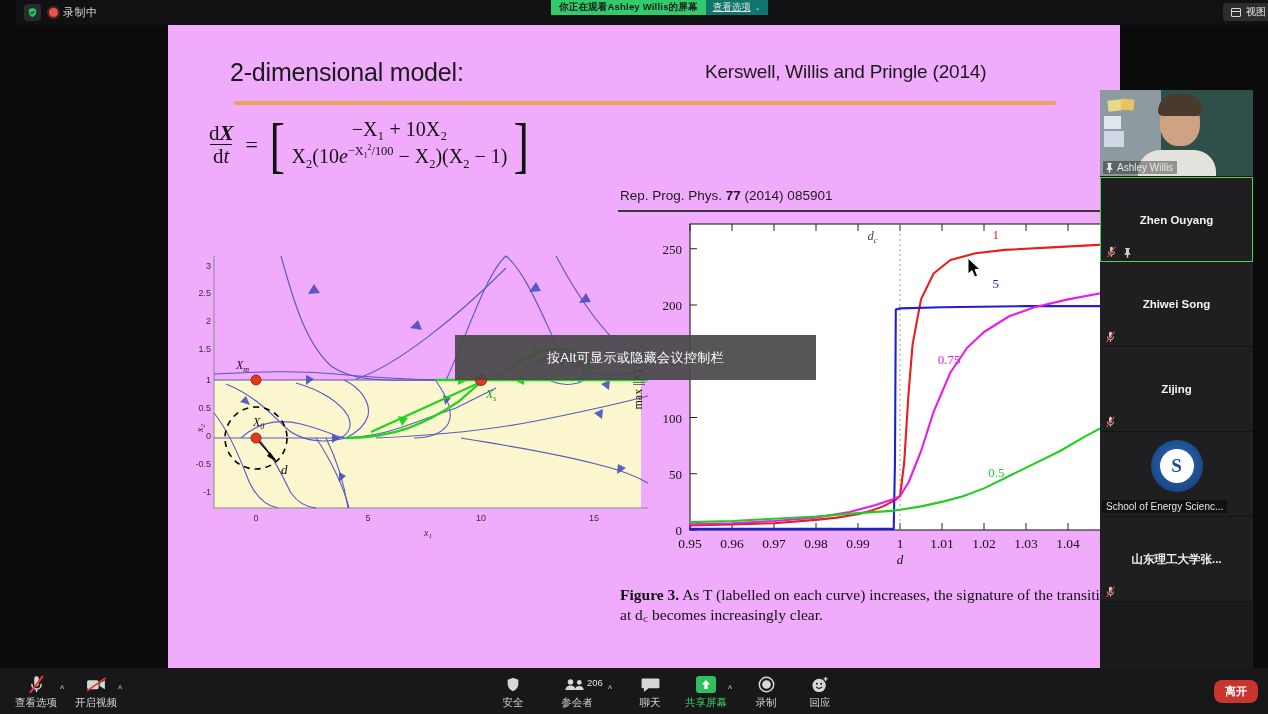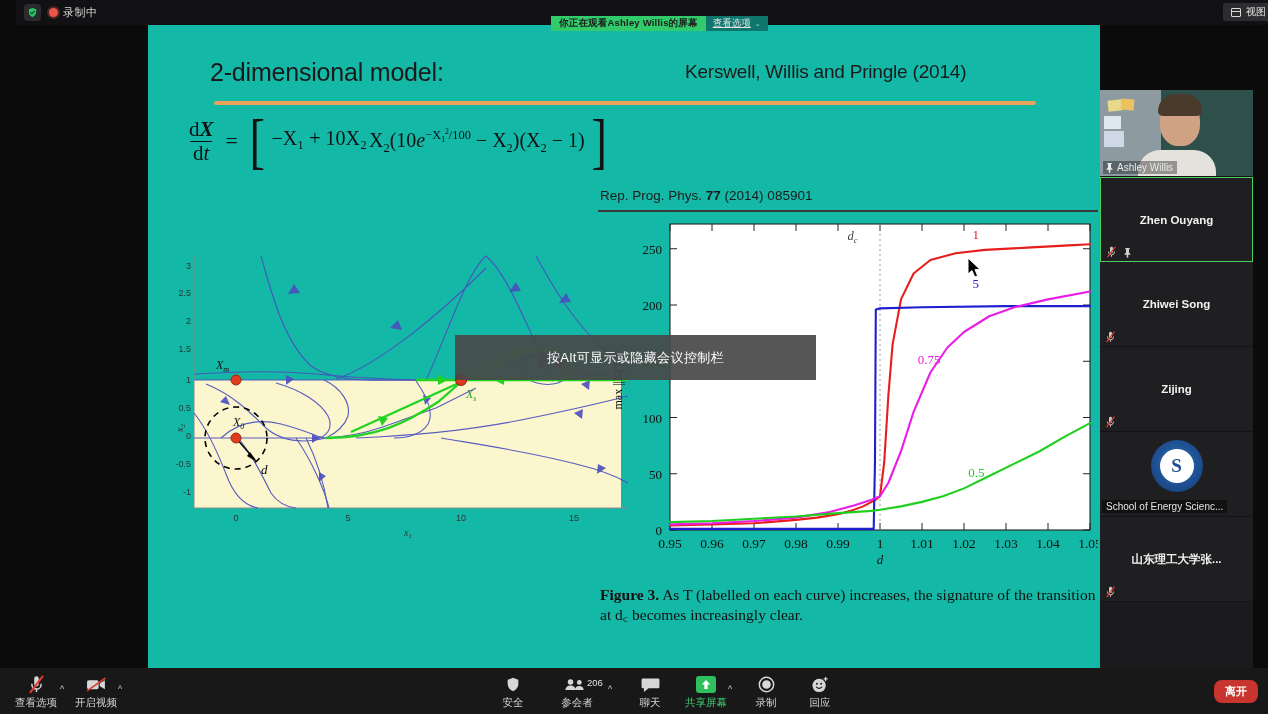--- a/index.html
+++ b/index.html
@@ -22,21 +22,21 @@
   }
   .shield svg { width: 11px; height: 11px; }
   .rec-dot-wrap { display: flex; align-items: center; gap: 5px; }
   .rec-dot {
     width: 9px; height: 9px; border-radius: 50%;
     background: #e8564a; box-shadow: 0 0 0 2px rgba(232,86,74,.28);
   }
   .rec-text { color: #d6d6d6; font-size: 11px; letter-spacing: .5px; }
 
   .share-banner {
-    position: absolute; left: 535px; top: 16px; height: 15px;
+    position: absolute; left: 535px; top: 0px; height: 15px;
     display: flex; align-items: stretch;
   }
   .share-banner .viewing {
     background: #31cb6c; color: #1b1b1b; font-size: 9.5px;
     padding: 0 8px; display: flex; align-items: center; letter-spacing: .2px;
     font-weight: 600;
   }
   .share-banner .vopts {
     background: #0f766e; color: #e4e4e4; font-size: 9.5px;
     padding: 0 7px; display: flex; align-items: center; gap: 4px;
@@ -50,22 +50,22 @@
     font-size: 10px; padding: 0 8px; display: flex; align-items: center; gap: 5px;
   }
   .view-icon {
     width: 10px; height: 9px; border: 1.2px solid #d9d9d9; border-radius: 1px;
     position: relative;
   }
   .view-icon::after { content:""; position:absolute; left:0; top:2px; width:100%; height:1.2px; background:#d9d9d9; }
 
   
   .screen {
-    position: absolute; left: 148px; top: 0px; width: 952px; height: 675px;
-    background: #14b8a6; overflow: hidden;
+    position: absolute; left: 168px; top: 0px; width: 952px; height: 675px;
+    background: #f0abfc; overflow: hidden;
   }
   .slide { position: absolute; left: 0; top: 0; width: 952px; height: 675px; }
 
   .slide-title {
     position: absolute; left: 62px; top: 58px;
     font-size: 25px; color: #1a1a1a; font-weight: 500; letter-spacing: -.2px;
   }
   .slide-ref {
     position: absolute; left: 537px; top: 61px;
     font-size: 19px; color: #1a1a1a; letter-spacing: -.2px;
@@ -84,21 +84,21 @@
   .frac { display: inline-flex; flex-direction: column; align-items: center; font-size: 21px; line-height: 1.08; }
   .frac .num { padding: 0 3px; }
   .frac .den { padding: 0 3px; border-top: 1.4px solid #111; }
   .eqsign { font-size: 22px; }
   .bracket {
     display: inline-flex; align-items: center; font-size: 19px;
   }
   .bracket .bk {
     font-size: 62px; line-height: 0.62; font-weight: 300; transform: scaleX(.75);
   }
-  .matcol { display: flex; gap: 2px; padding: 0 4px; }
+  .matcol { display: flex; flex-direction: column; align-items: center; gap: 2px; padding: 0 4px; }
   .matrow { font-size: 20px; white-space: nowrap; }
   .it { font-style: italic; }
   sup, sub { font-size: .62em; }
 
   
   .phase { position: absolute; left: 28px; top: 248px; width: 455px; height: 290px; }
   .phase svg { display: block; }
 
   
   .figure { position: absolute; left: 450px; top: 180px; width: 500px; height: 450px; }

